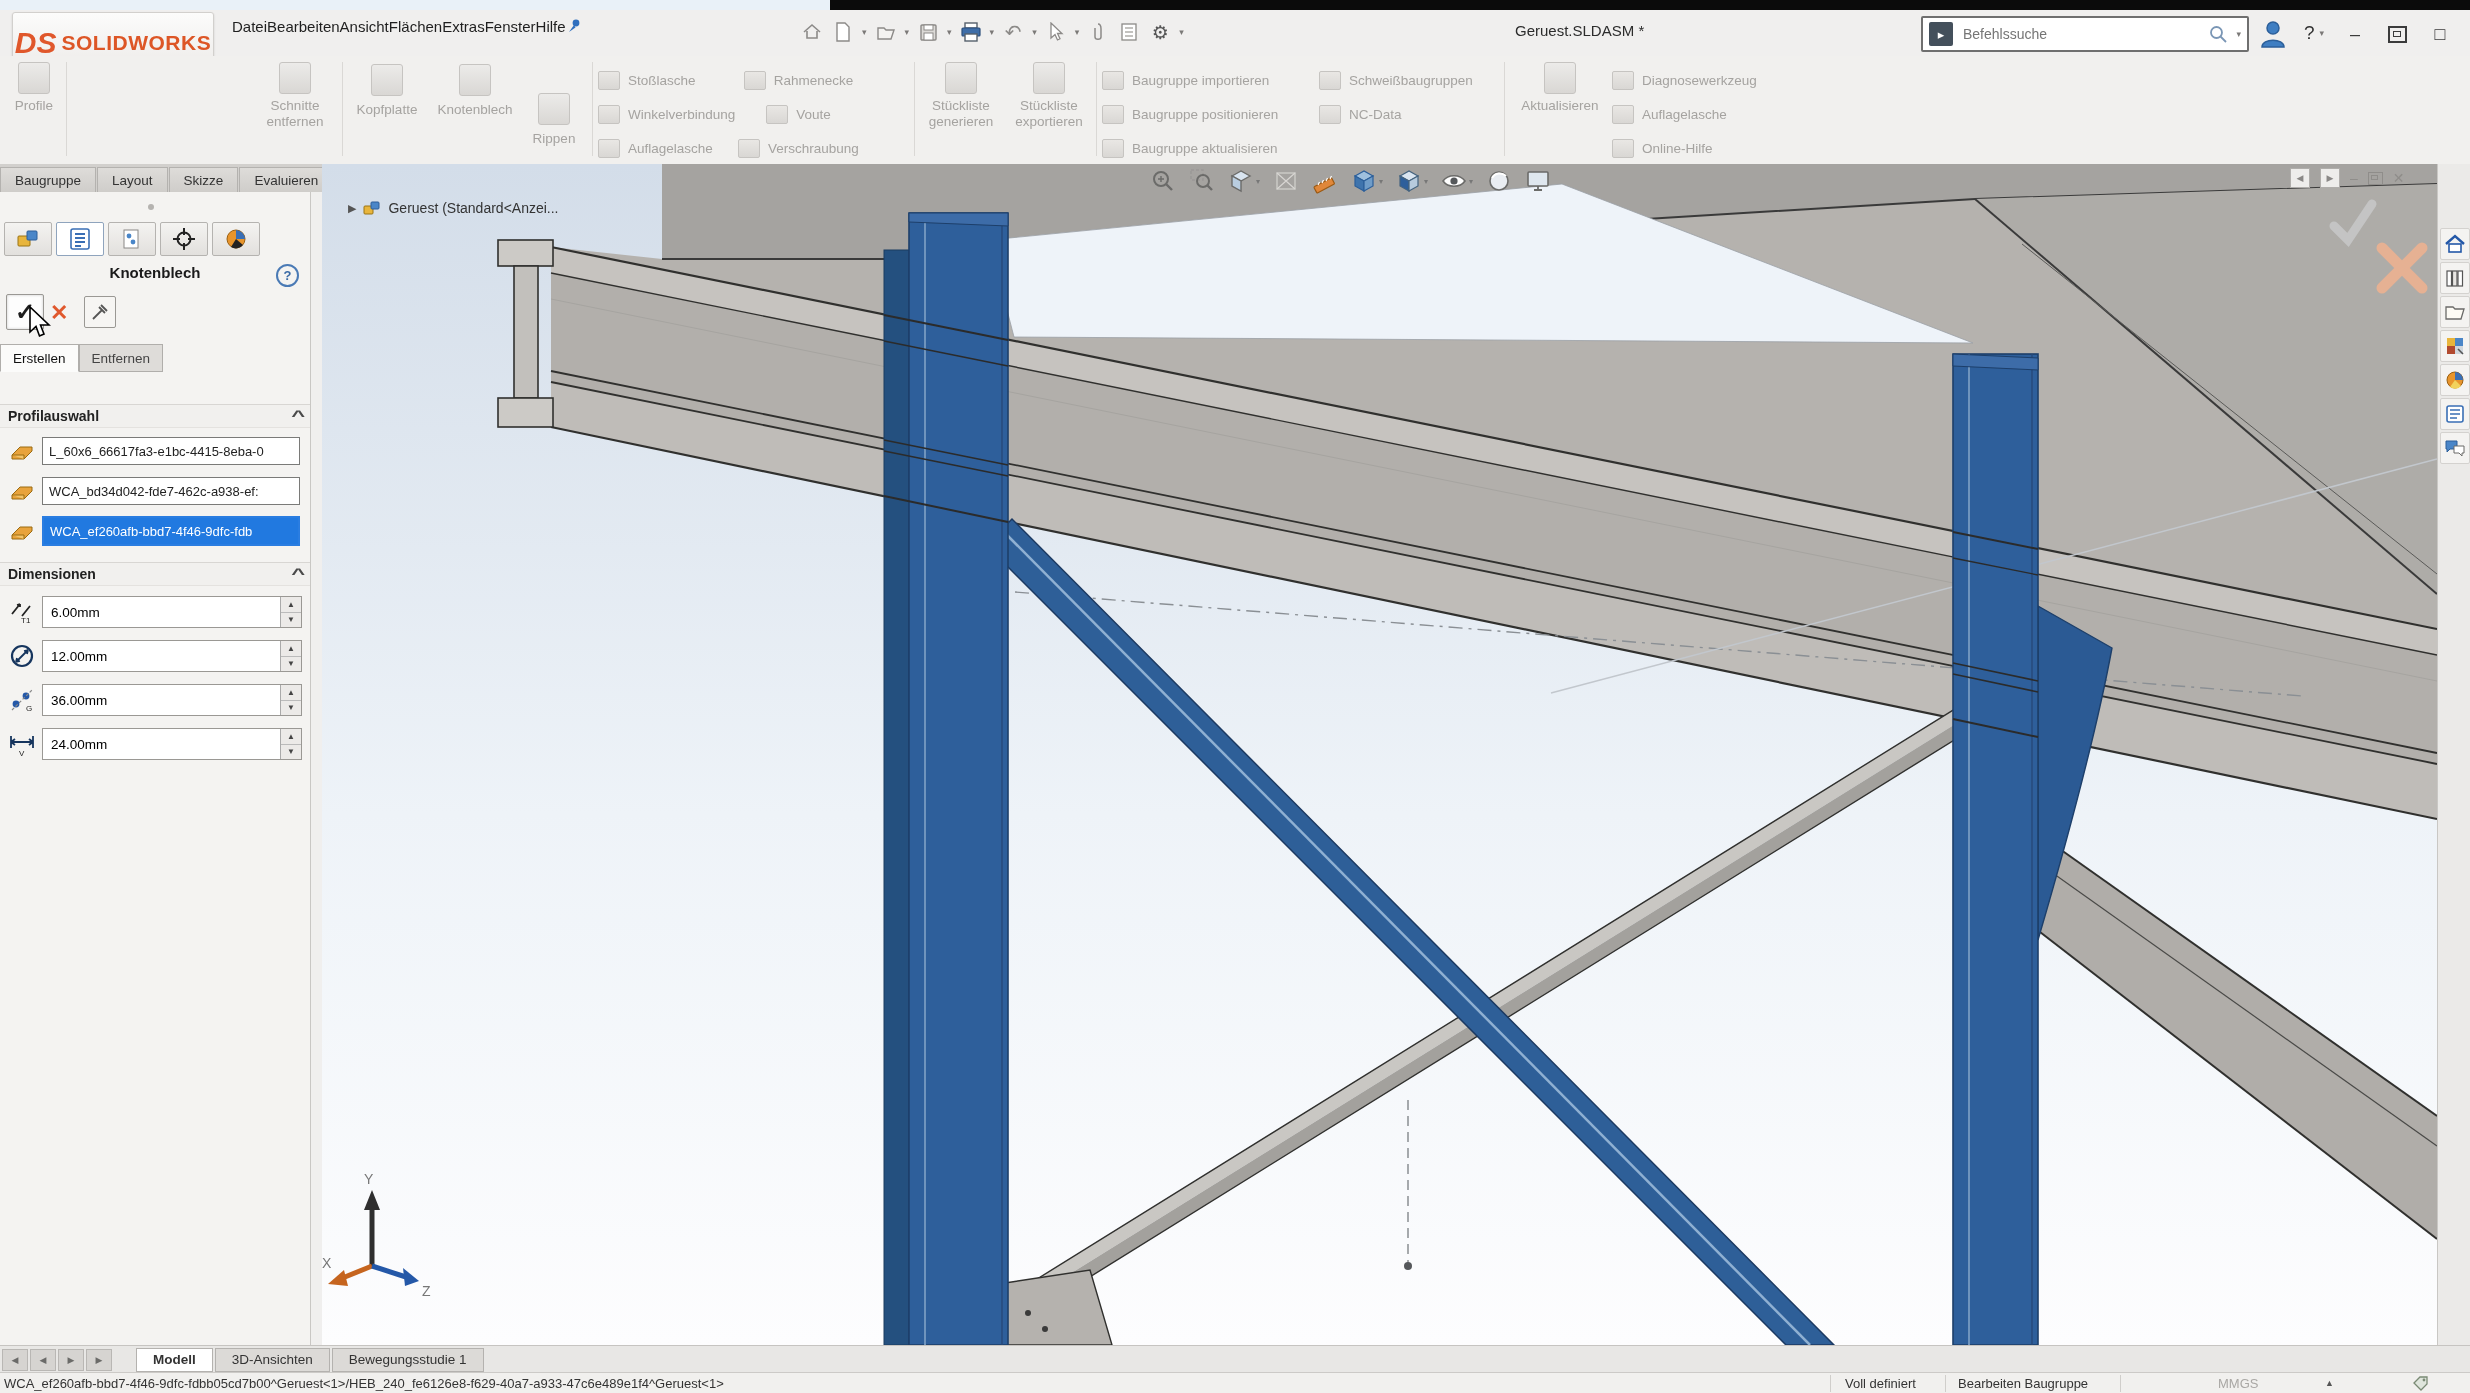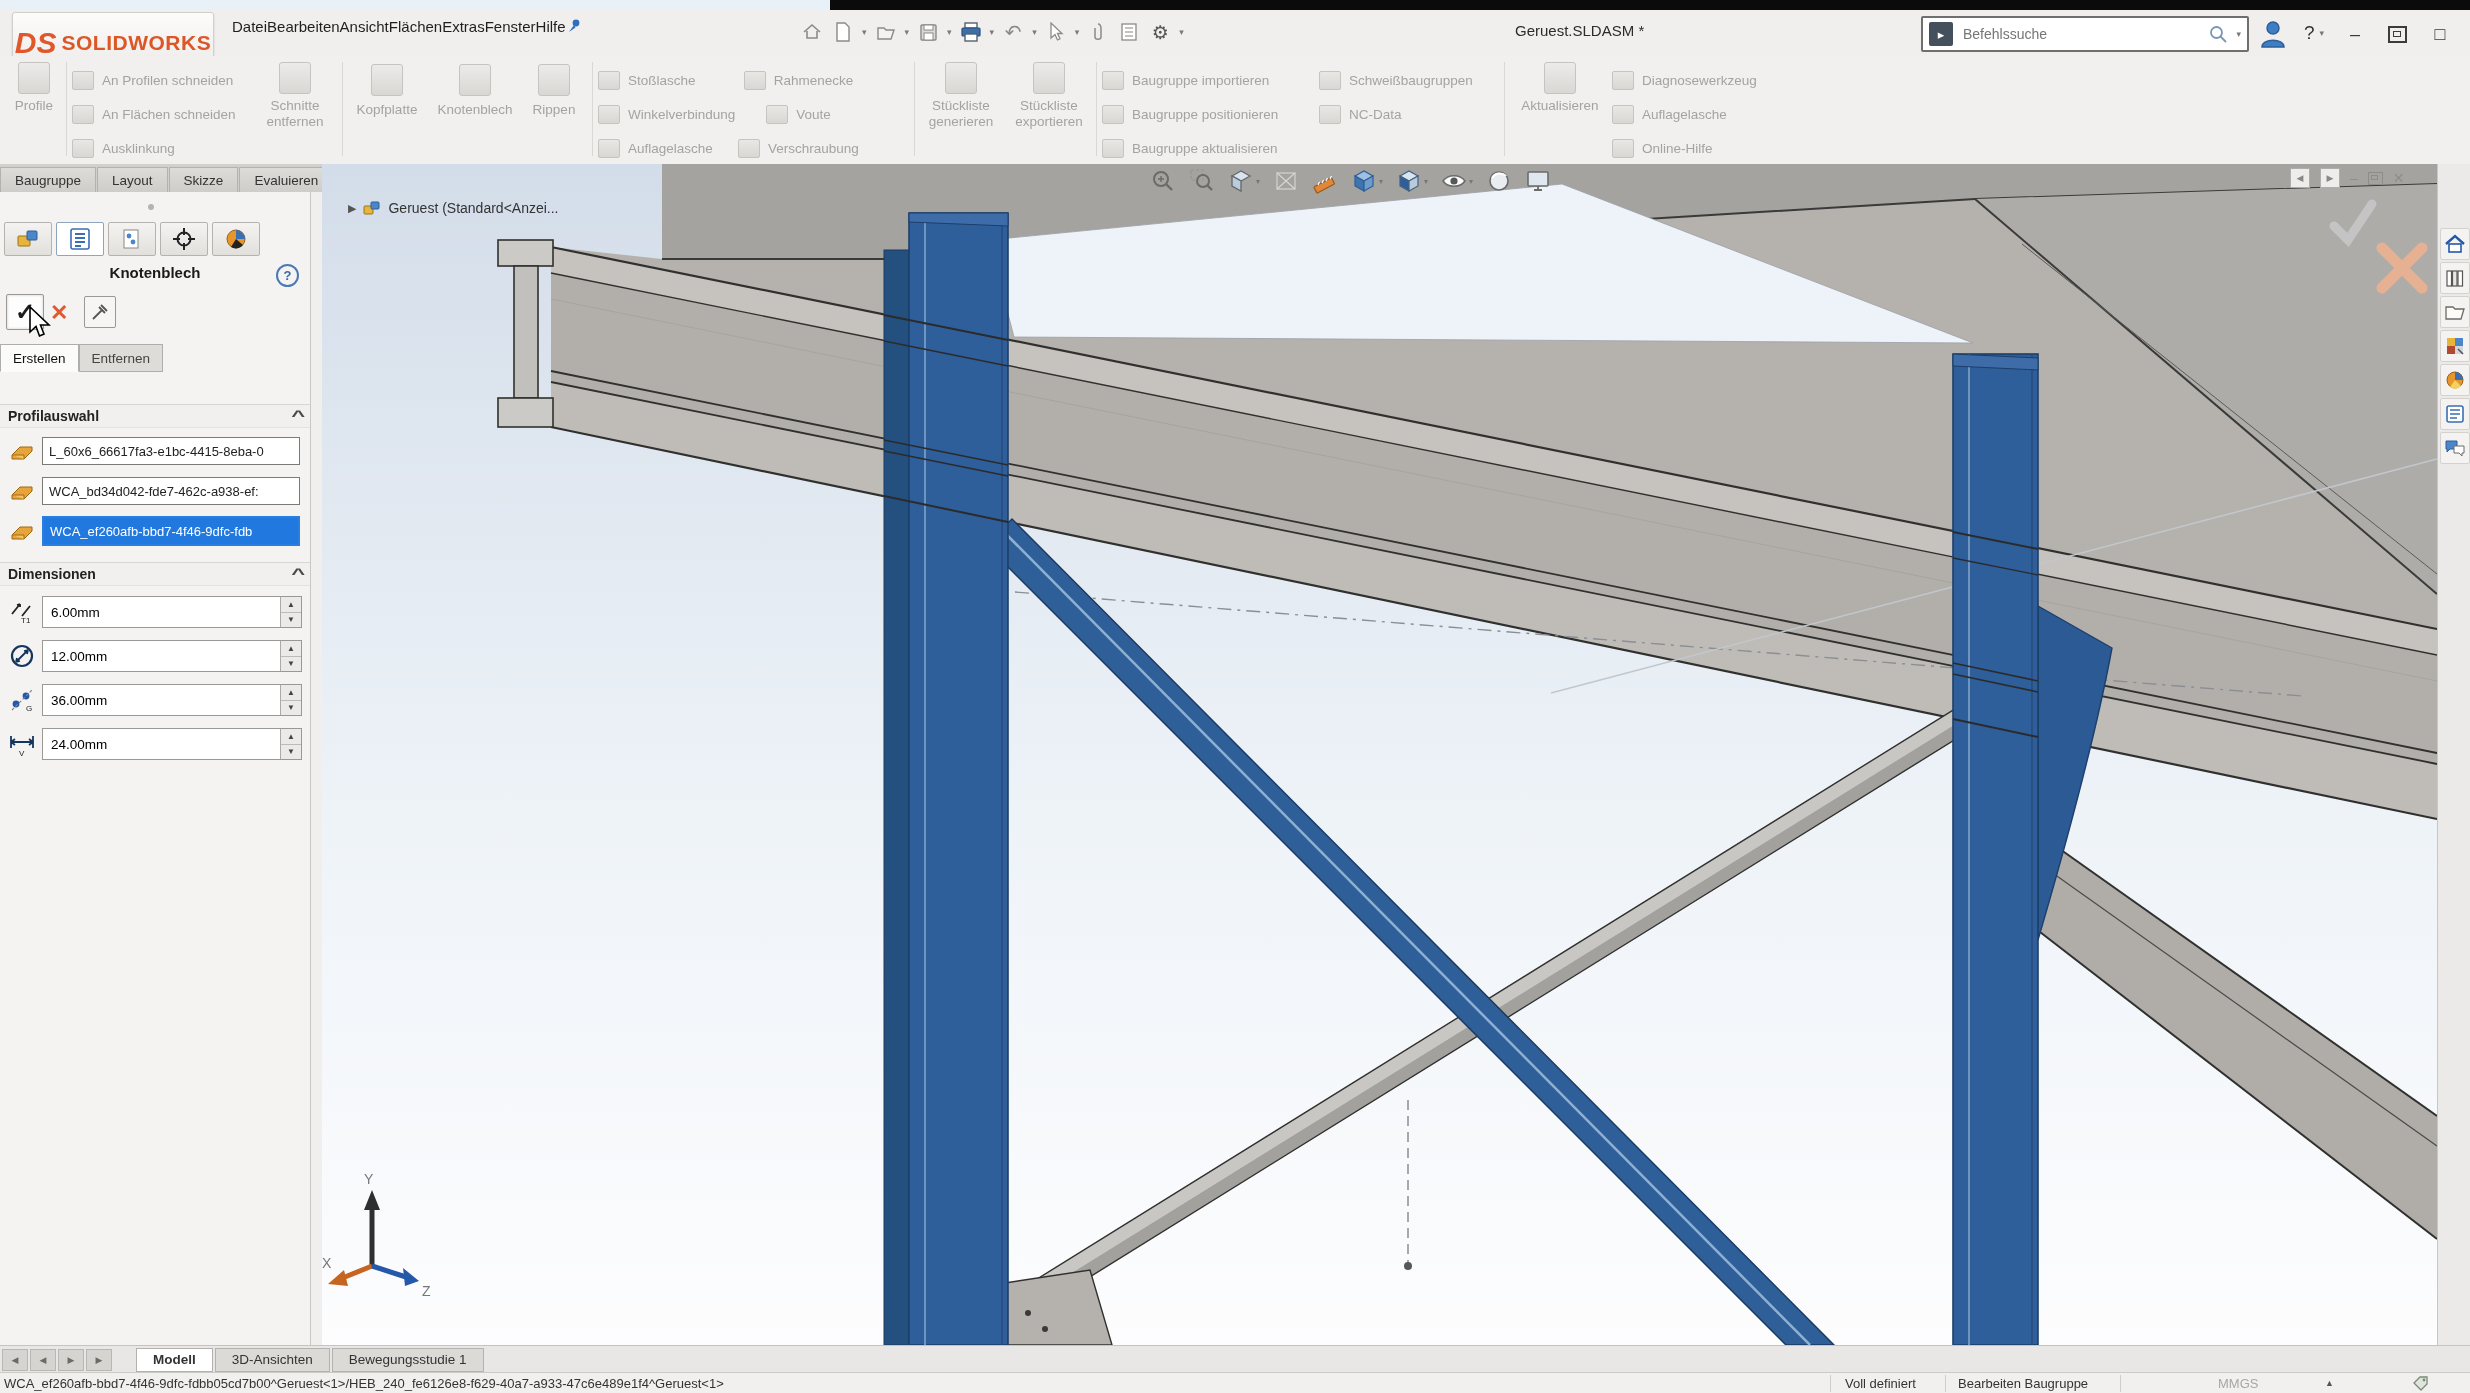--- a/index.html
+++ b/index.html
@@ -242,48 +242,34 @@
 
     </div>
   </div>
 
   <div class="abs ribbon">
     <div class="rbig" style="left:6px;width:56px;">
       <span class="bic"></span>
       <span class="rlabel">Profile</span>
     </div>
     <div class="rsep" style="left:66px;"></div>
-    <div class="rstack" style="left:72px;">
-      <div class="rrow">
-        <span class="sic"></span>
-        <span class="rlabel">An Profilen schneiden</span>
-        </div>
-      <div class="rrow">
-        <span class="sic"></span>
-        <span class="rlabel">An Flächen schneiden</span>
-        </div>
-      <div class="rrow">
-        <span class="sic"></span>
-        <span class="rlabel">Ausklinkung</span>
-        </div>
-    </div>
     <div class="rbig" style="left:252px;width:86px;">
       <span class="bic"></span>
       <span class="rlabel">Schnitte entfernen</span>
     </div>
     <div class="rsep" style="left:342px;"></div>
     <div class="rmid" style="left:352px;width:70px;">
       <span class="bic"></span>
       <span class="rlabel">Kopfplatte</span>
       </div>
     <div class="rmid" style="left:430px;width:90px;">
       <span class="bic"></span>
       <span class="rlabel">Knotenblech</span>
       </div>
-    <div class="rmid" style="left:526px;width:56px;">
+    <div class="rmid" style="left:526px;width:56px;margin-top:29px;">
       <span class="bic"></span>
       <span class="rlabel">Rippen</span>
       </div>
     <div class="rsep" style="left:592px;"></div>
     <div class="rstack" style="left:598px;">
       <div class="rrow">
         <span class="sic"></span>
         <span class="rlabel">Stoßlasche</span>
         </div>
       <div class="rrow">

